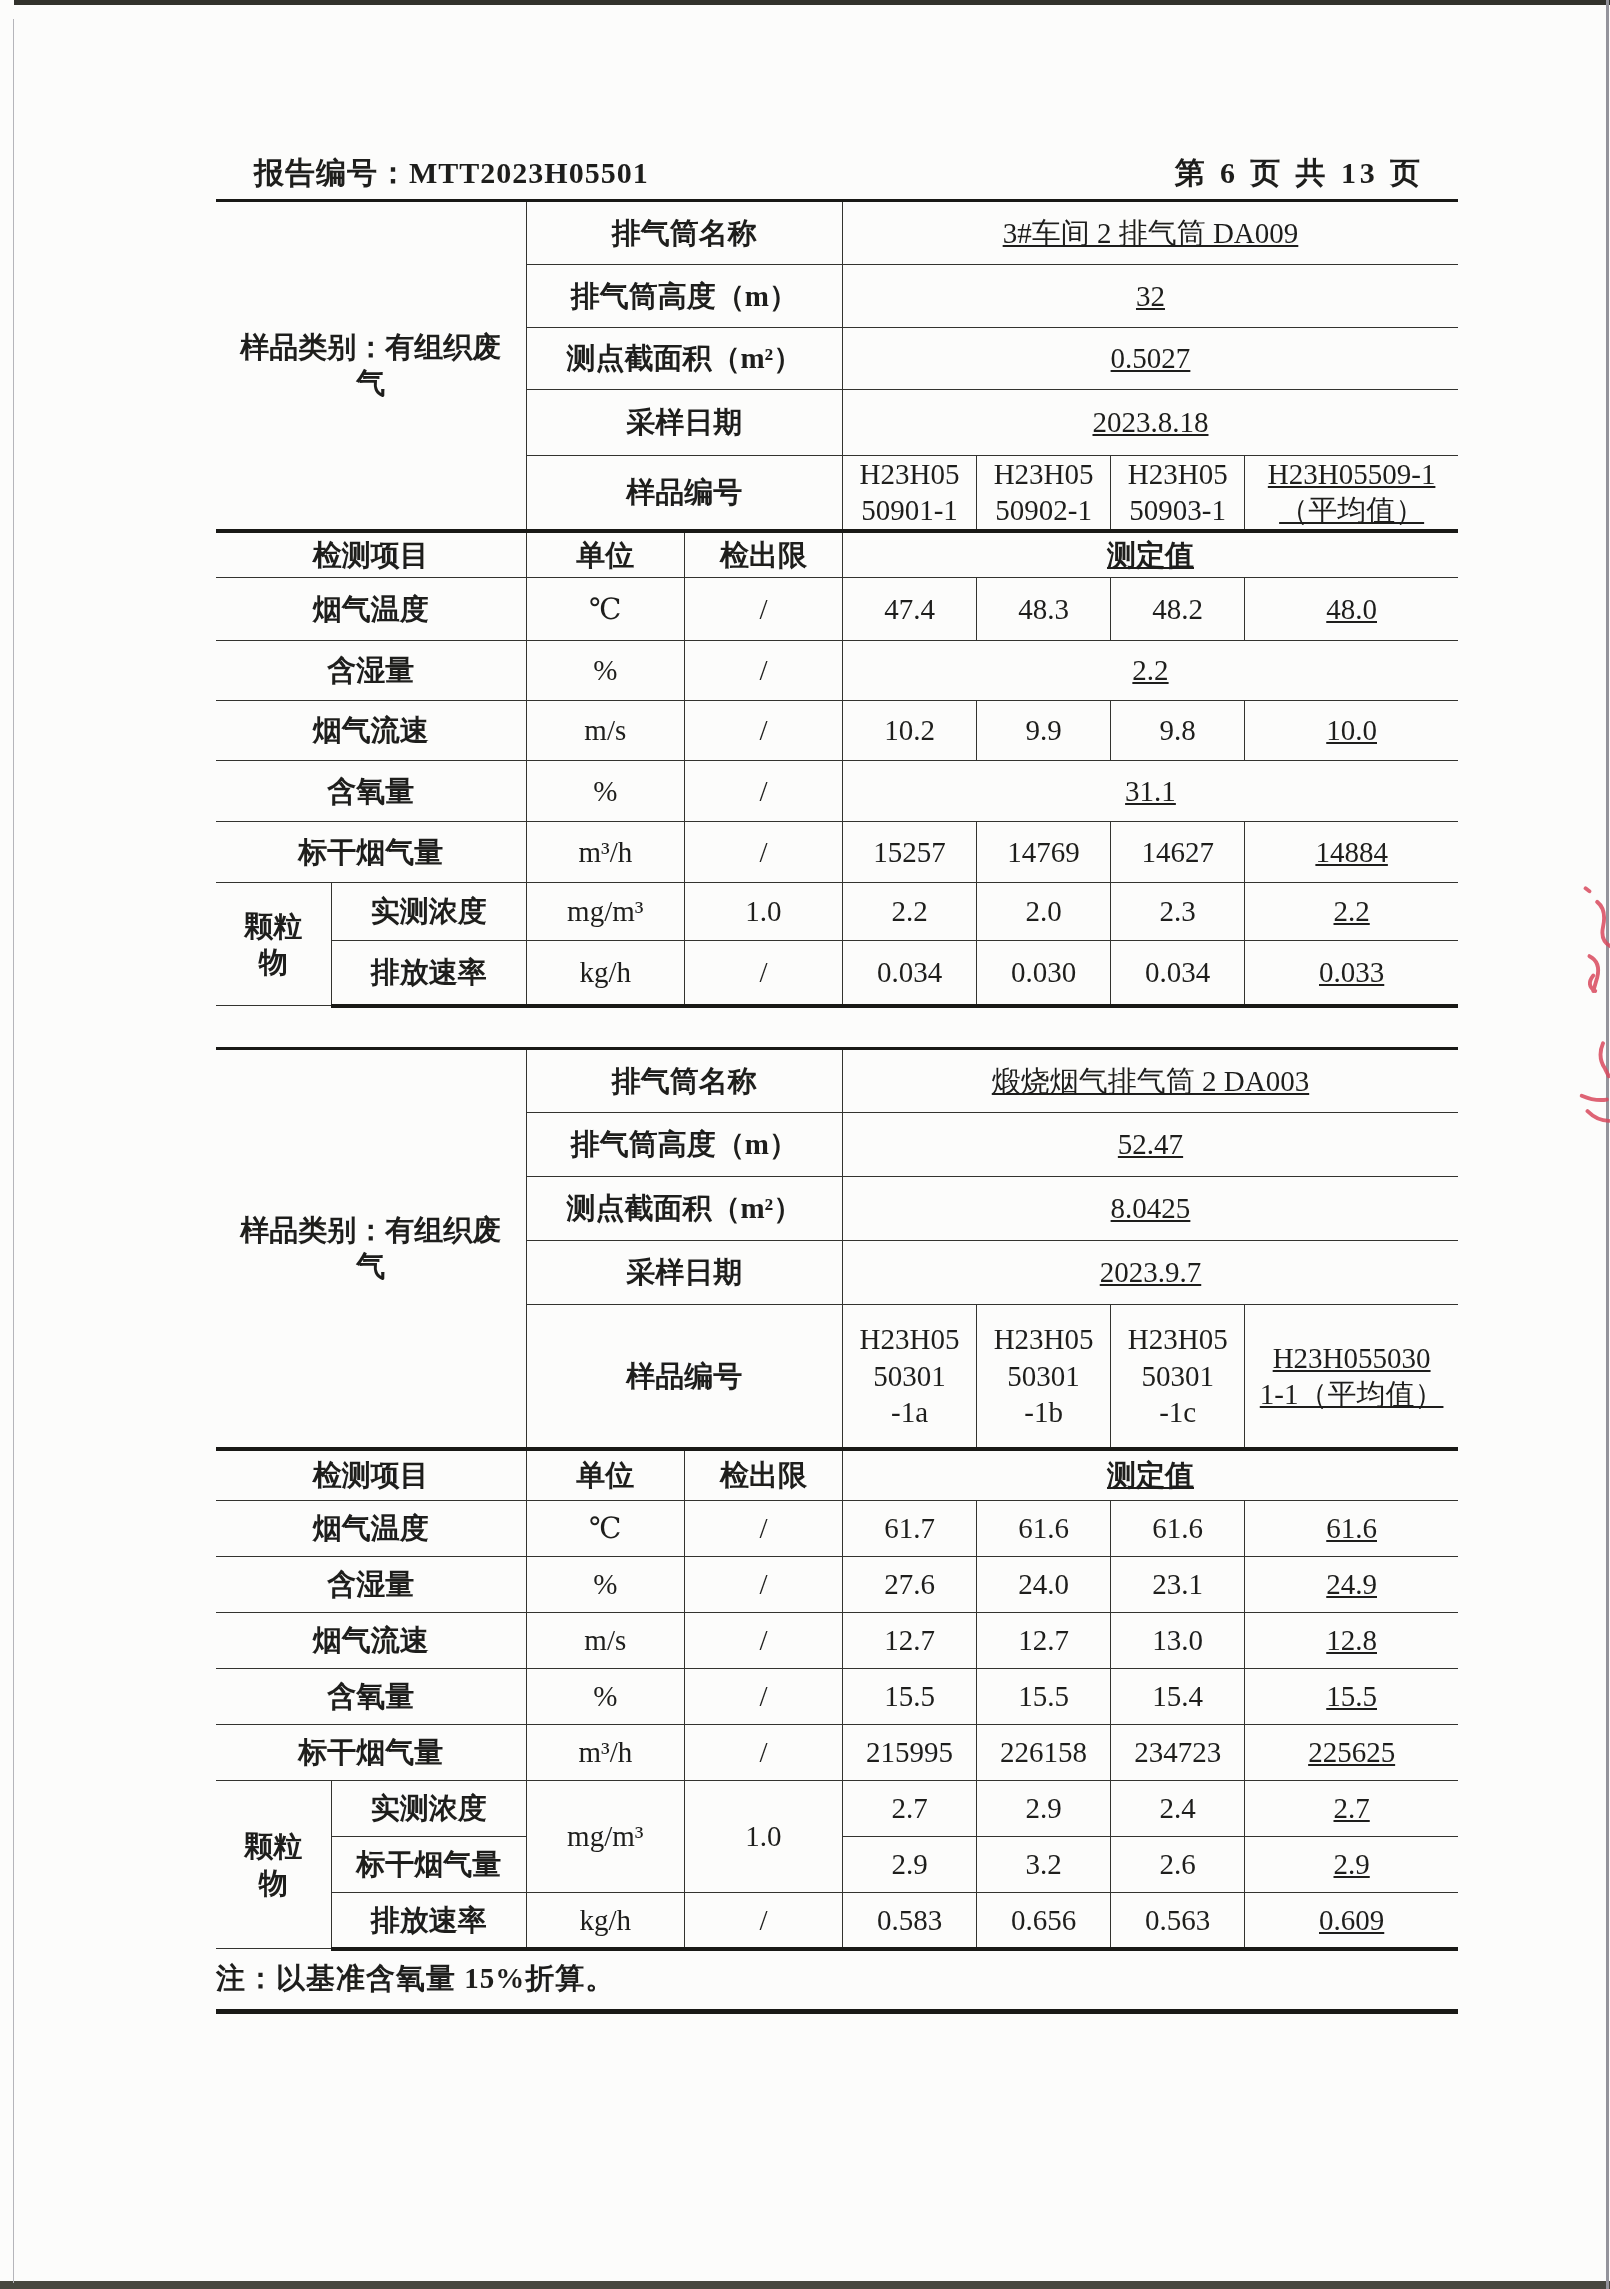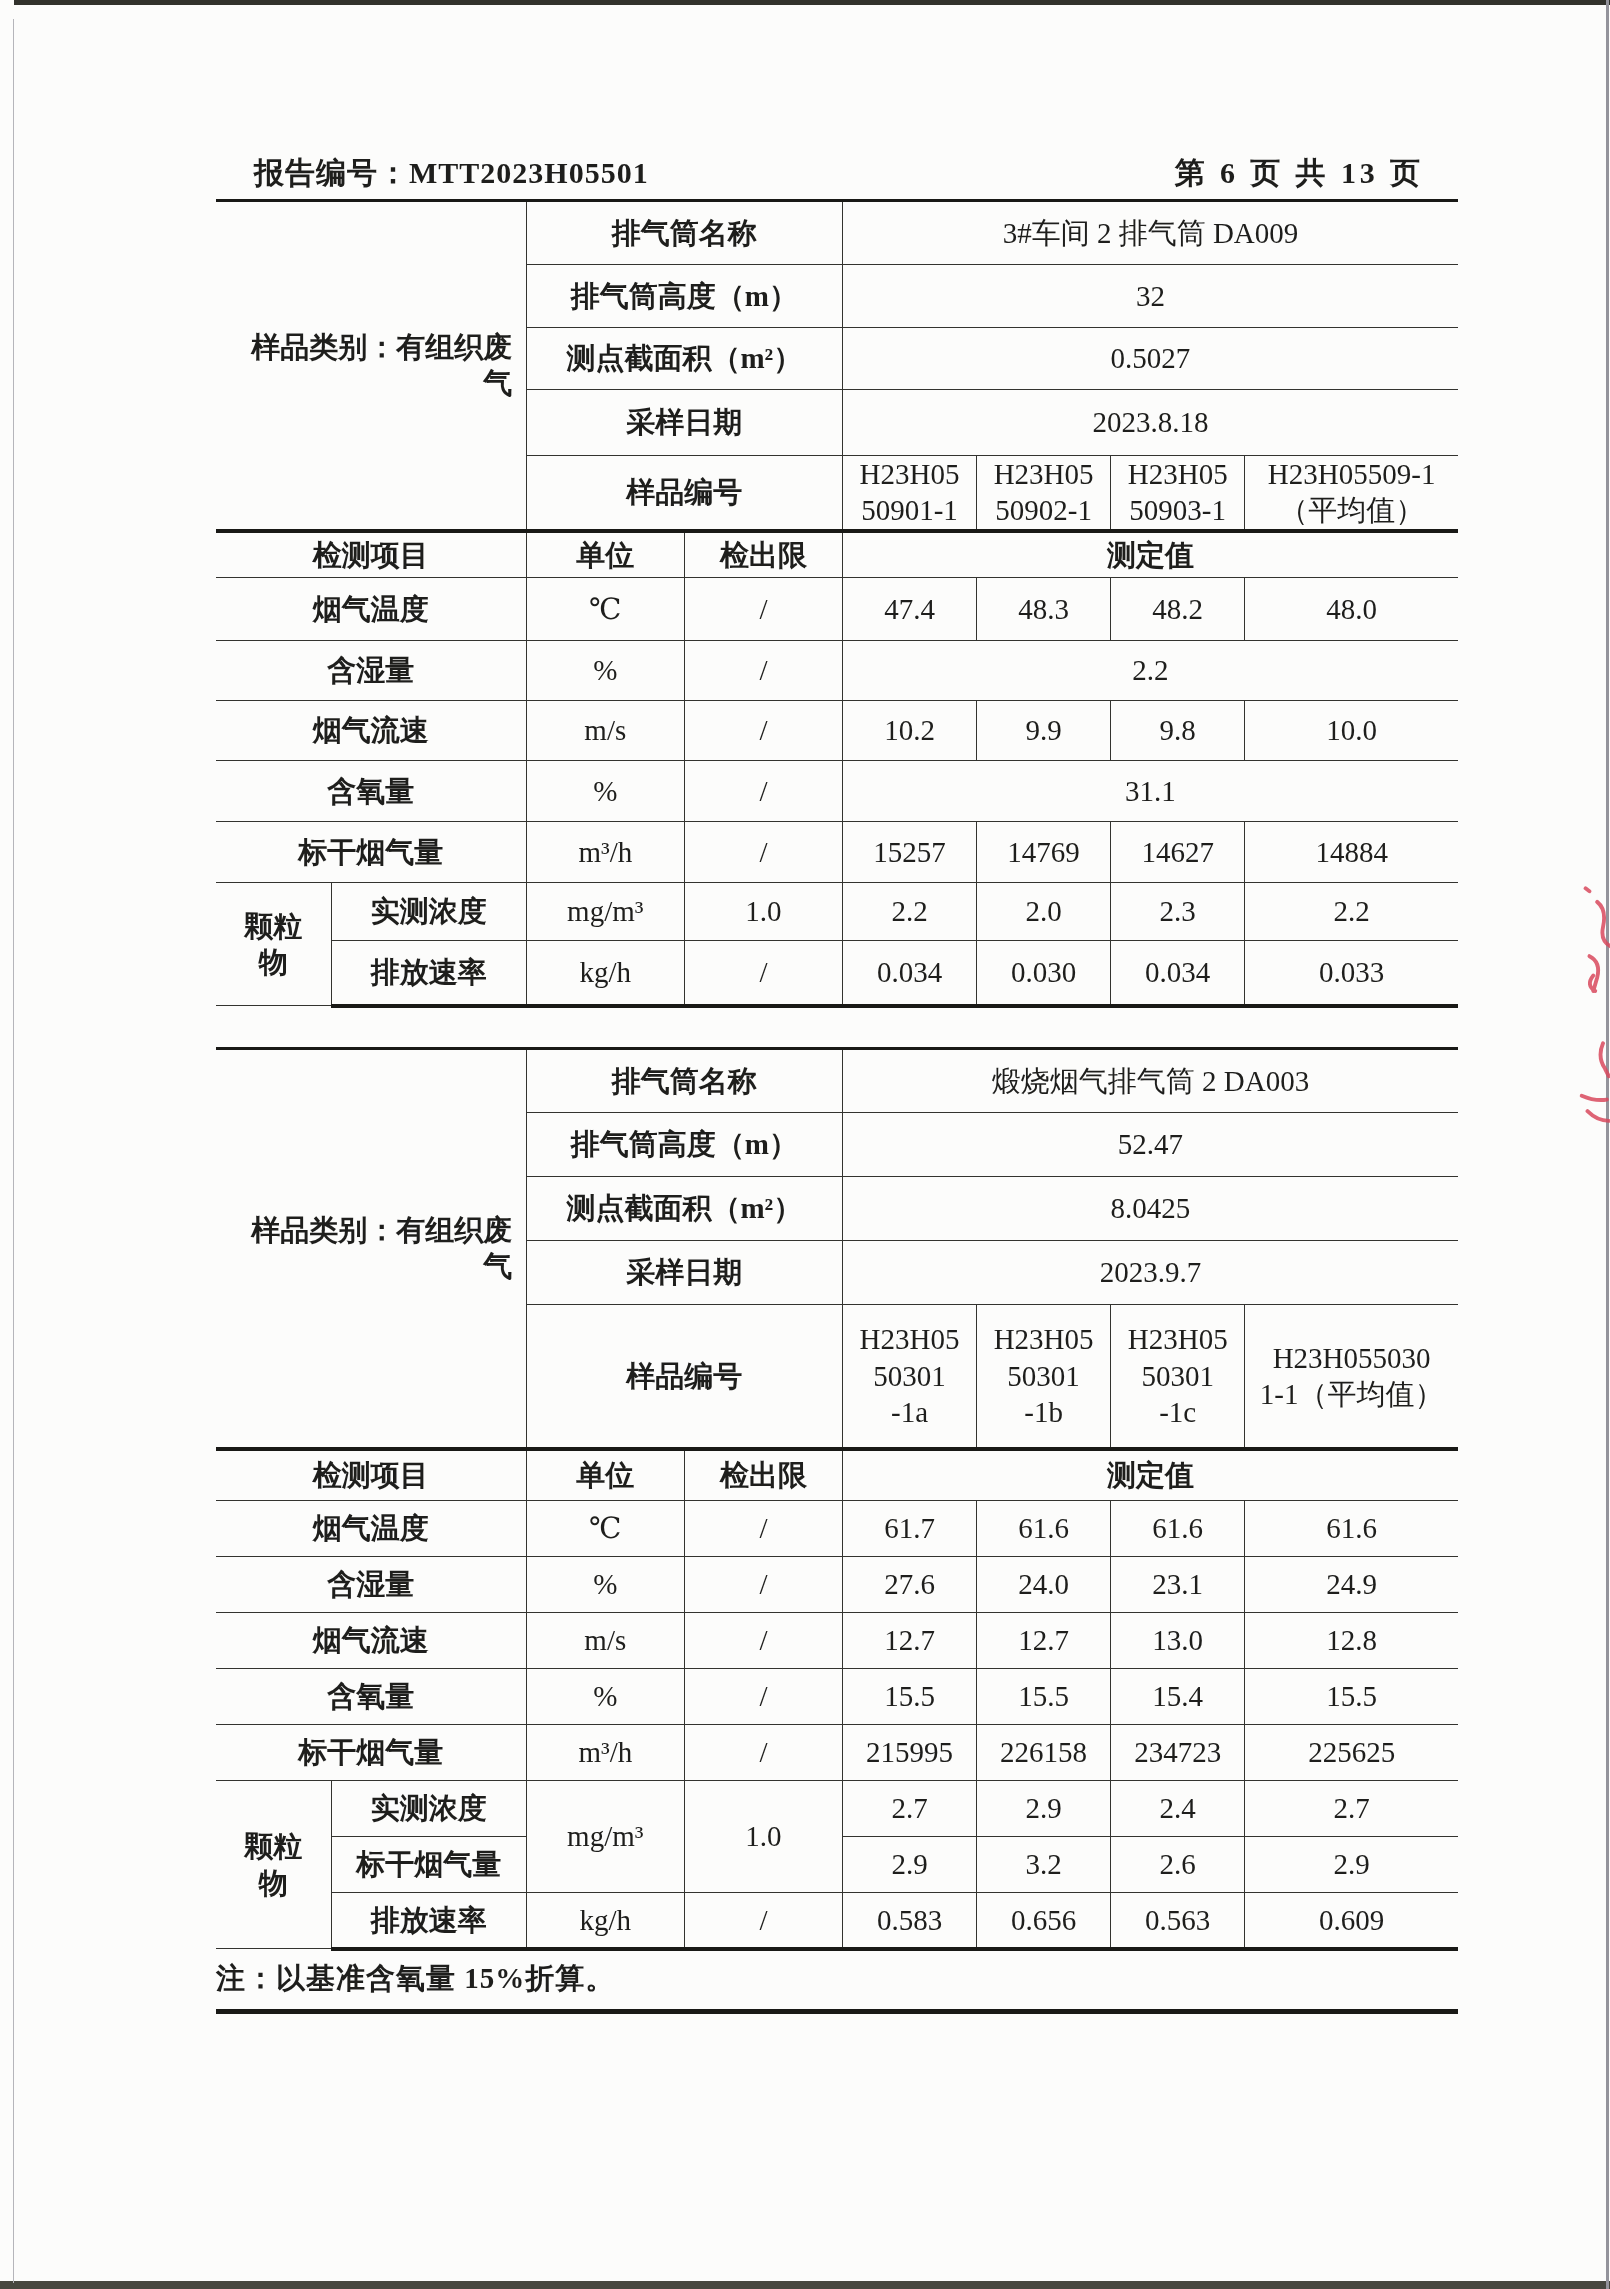--- a/index.html
+++ b/index.html
@@ -26,25 +26,25 @@
     border-collapse:collapse;table-layout:fixed;
   }
   table.rpt td{
     border:1.9px solid #33332f;padding:0;text-align:center;vertical-align:middle;
     font-size:29px;line-height:1.25;overflow:hidden;
   }
   table.rpt tr:first-child td{border-top:3.9px solid #191916;}
   tr.tt td{border-top:4.9px solid #191916;}
   tr.bb td{border-bottom:4.9px solid #191916;}
   td.nl{border-left:none !important;}
-  td.nr{border-right:none !important;}
+  td.nr{border-right:none !important;text-decoration:underline;}
   td.b{font-weight:700;}
   td.sid{font-size:28px;line-height:37px;white-space:pre-line;}
   td.sid3{font-size:29px;line-height:43px;white-space:pre-line;}
-  .catw{max-width:283px;margin:0 auto;font-weight:700;text-align:right;}
+  .catw{max-width:283px;margin:0 auto;font-weight:700;}
   .pmw{max-width:70px;margin:0 auto;font-weight:700;}
 
   .footnote{
     position:absolute;left:216px;width:1242px;top:1949px;height:60px;
     border-bottom:5.8px solid #191916;
     font-size:29px;font-weight:700;display:flex;align-items:center;
     letter-spacing:1px;
     text-align:right;
   }
   .pen-marks{position:absolute;left:1564px;top:867px;width:47px;height:281px;}

